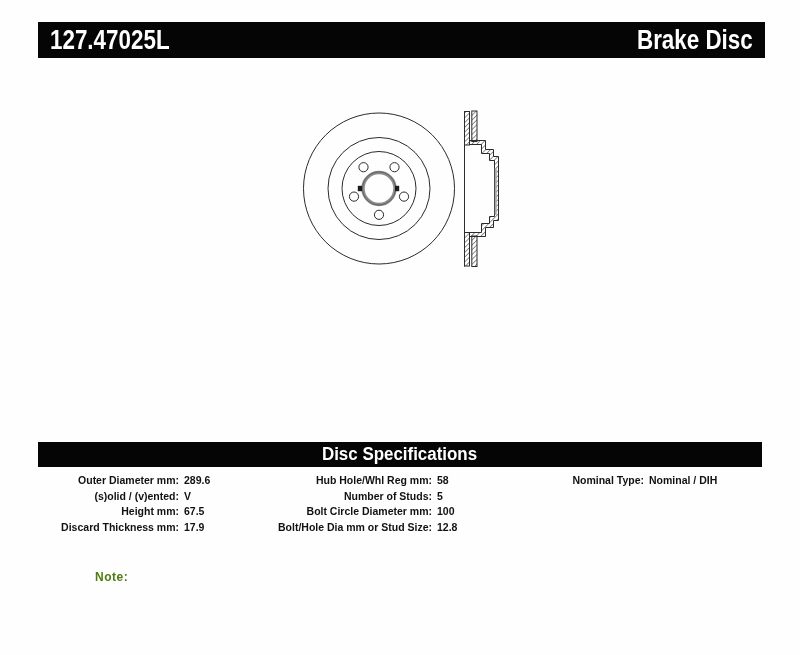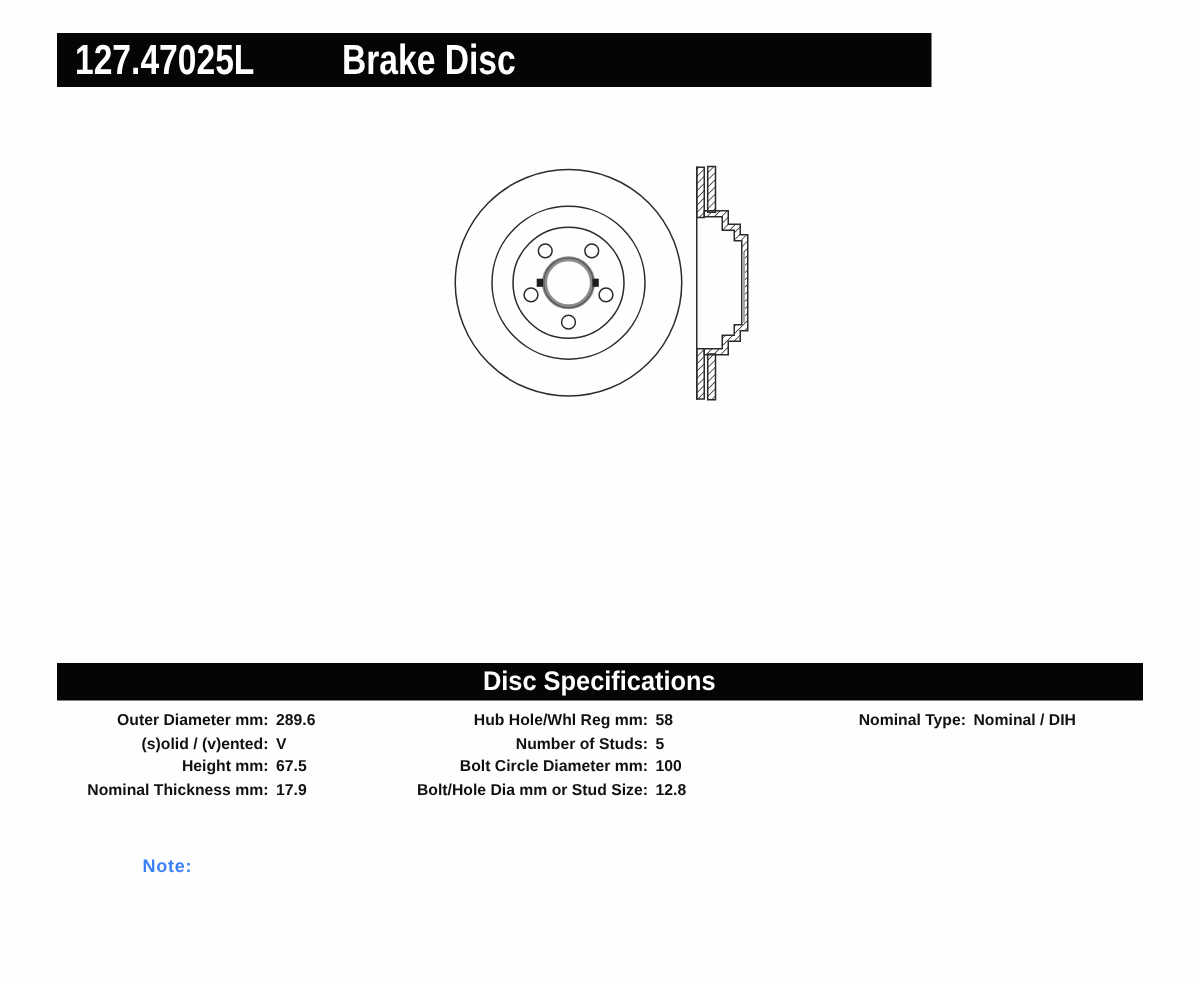--- a/index.html
+++ b/index.html
@@ -6,23 +6,23 @@
   body{
     width:800px;height:655px;position:relative;overflow:hidden;
     background:#fdfdfd;
     font-family:"Liberation Sans", sans-serif;
     -webkit-font-smoothing:antialiased;
   }
   .page{position:absolute;inset:0;background:#fefefe;}
 
   
   .header-bar{
-    position:absolute;left:38px;top:22px;width:583px;height:36px;
+    position:absolute;left:38px;top:22px;width:727px;height:36px;
     background:#050505;color:#ffffff;
-    display:flex;align-items:center;
+    display:flex;align-items:center;justify-content:space-between;
     padding:0 12px;box-sizing:border-box;
   }
   .header-bar .part-no{
     font-size:28px;font-weight:bold;letter-spacing:0px;
     display:inline-block;transform:scaleX(0.80);transform-origin:left center;white-space:nowrap;
   }
   .header-bar .prod-type{
     font-size:28px;font-weight:bold;
     display:inline-block;transform:scaleX(0.80);transform-origin:right center;white-space:nowrap;
   }
@@ -47,21 +47,21 @@
   .spec-row .val{text-align:left;margin-left:5px;}
   .col-1{left:53px;width:240px;}
   .col-1 .lbl{width:126px;}
   .col-2{left:277px;width:280px;}
   .col-2 .lbl{width:155px;}
   .col-3{left:562px;width:200px;}
   .col-3 .lbl{width:82px;}
 
   .note-label{
     position:absolute;left:95px;top:570px;
-    font-size:12px;font-weight:bold;color:#3b82f6;letter-spacing:0.5px;
+    font-size:12px;font-weight:bold;color:#4d7c0f;letter-spacing:0.5px;
   }
 </style>
 </head>
 <body>
 
 <div class="page">
 
   <div class="header-bar">
     <span class="part-no">127.47025L</span>
     <span class="prod-type">Brake Disc</span>
@@ -121,21 +121,21 @@
     </div>
     <div class="spec-row">
       <span class="lbl">(s)olid / (v)ented:</span>
       <span class="val">V</span>
     </div>
     <div class="spec-row">
       <span class="lbl">Height mm:</span>
       <span class="val">67.5</span>
     </div>
     <div class="spec-row">
-      <span class="lbl">Nominal Thickness mm:</span>
+      <span class="lbl">Discard Thickness mm:</span>
       <span class="val">17.9</span>
     </div>
   </div>
 
   <div class="spec-col col-2">
     <div class="spec-row">
       <span class="lbl">Hub Hole/Whl Reg mm:</span>
       <span class="val">58</span>
     </div>
     <div class="spec-row">

